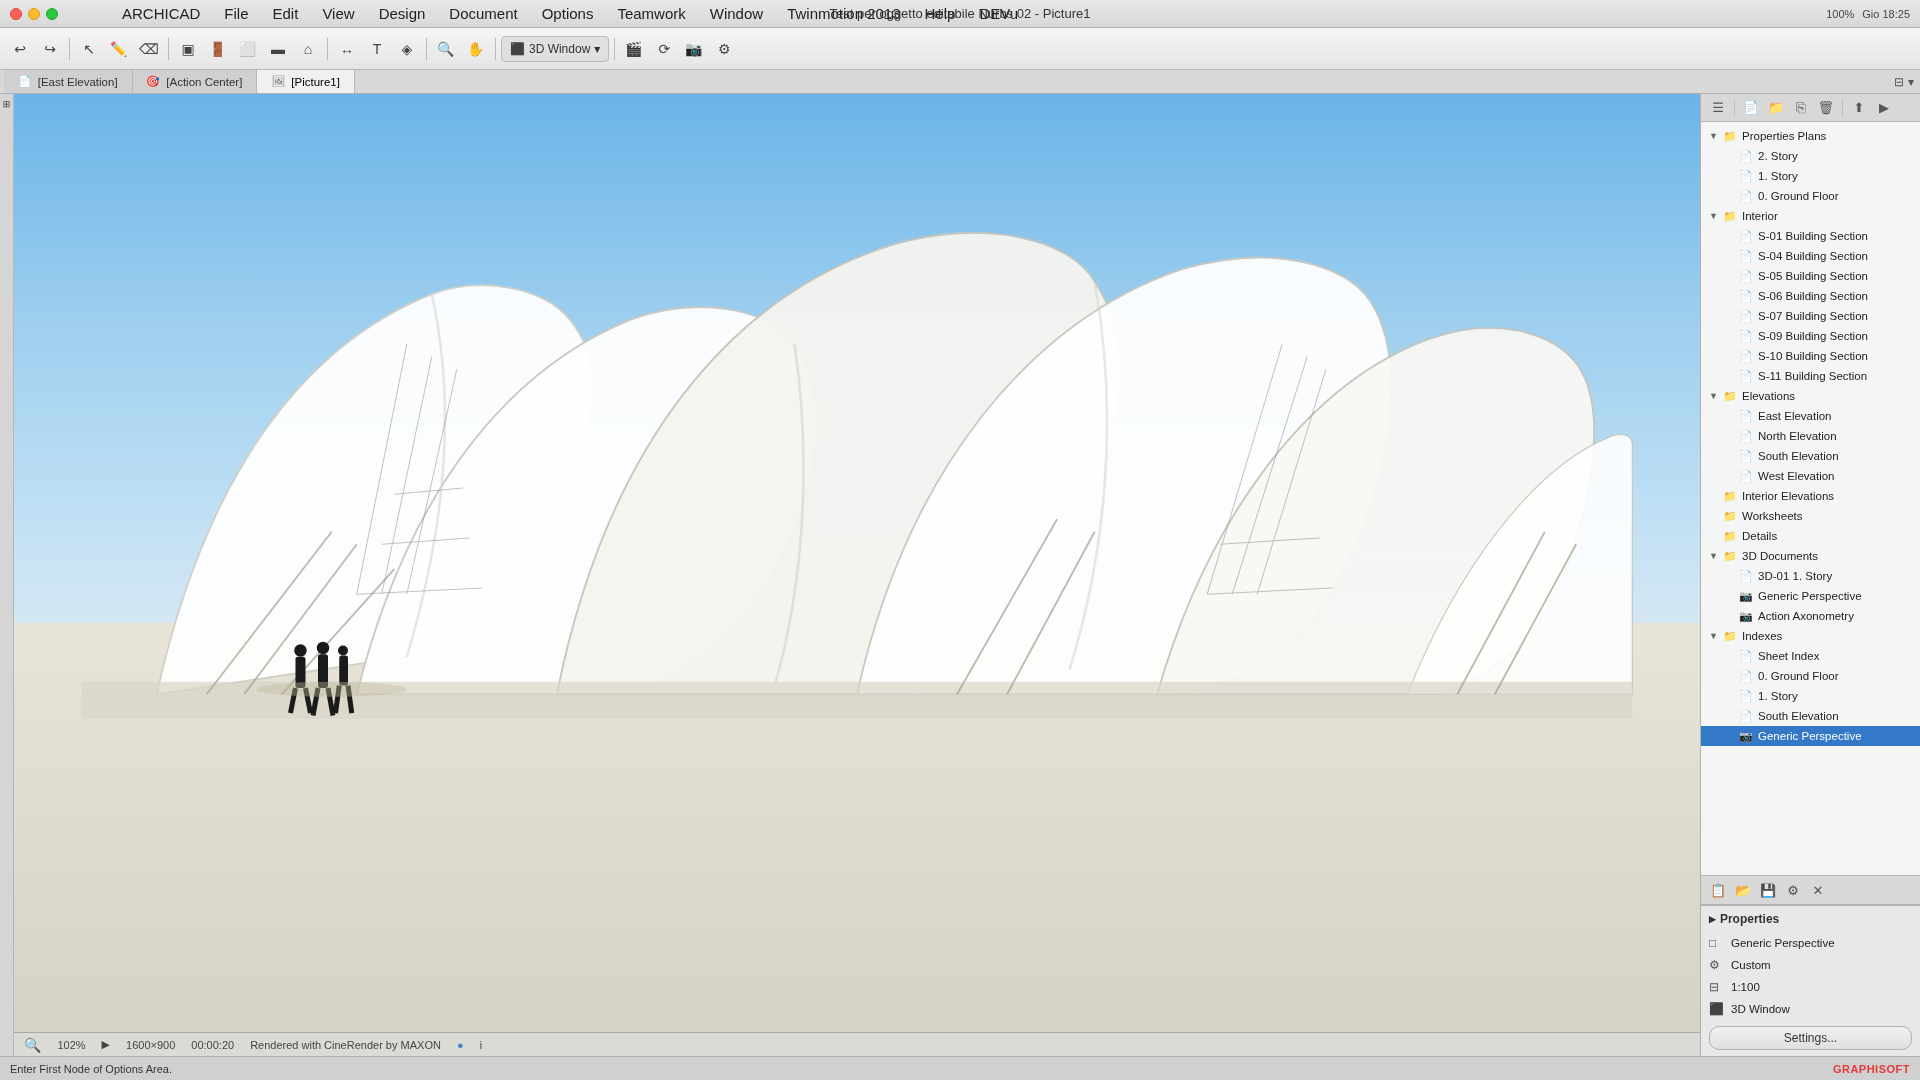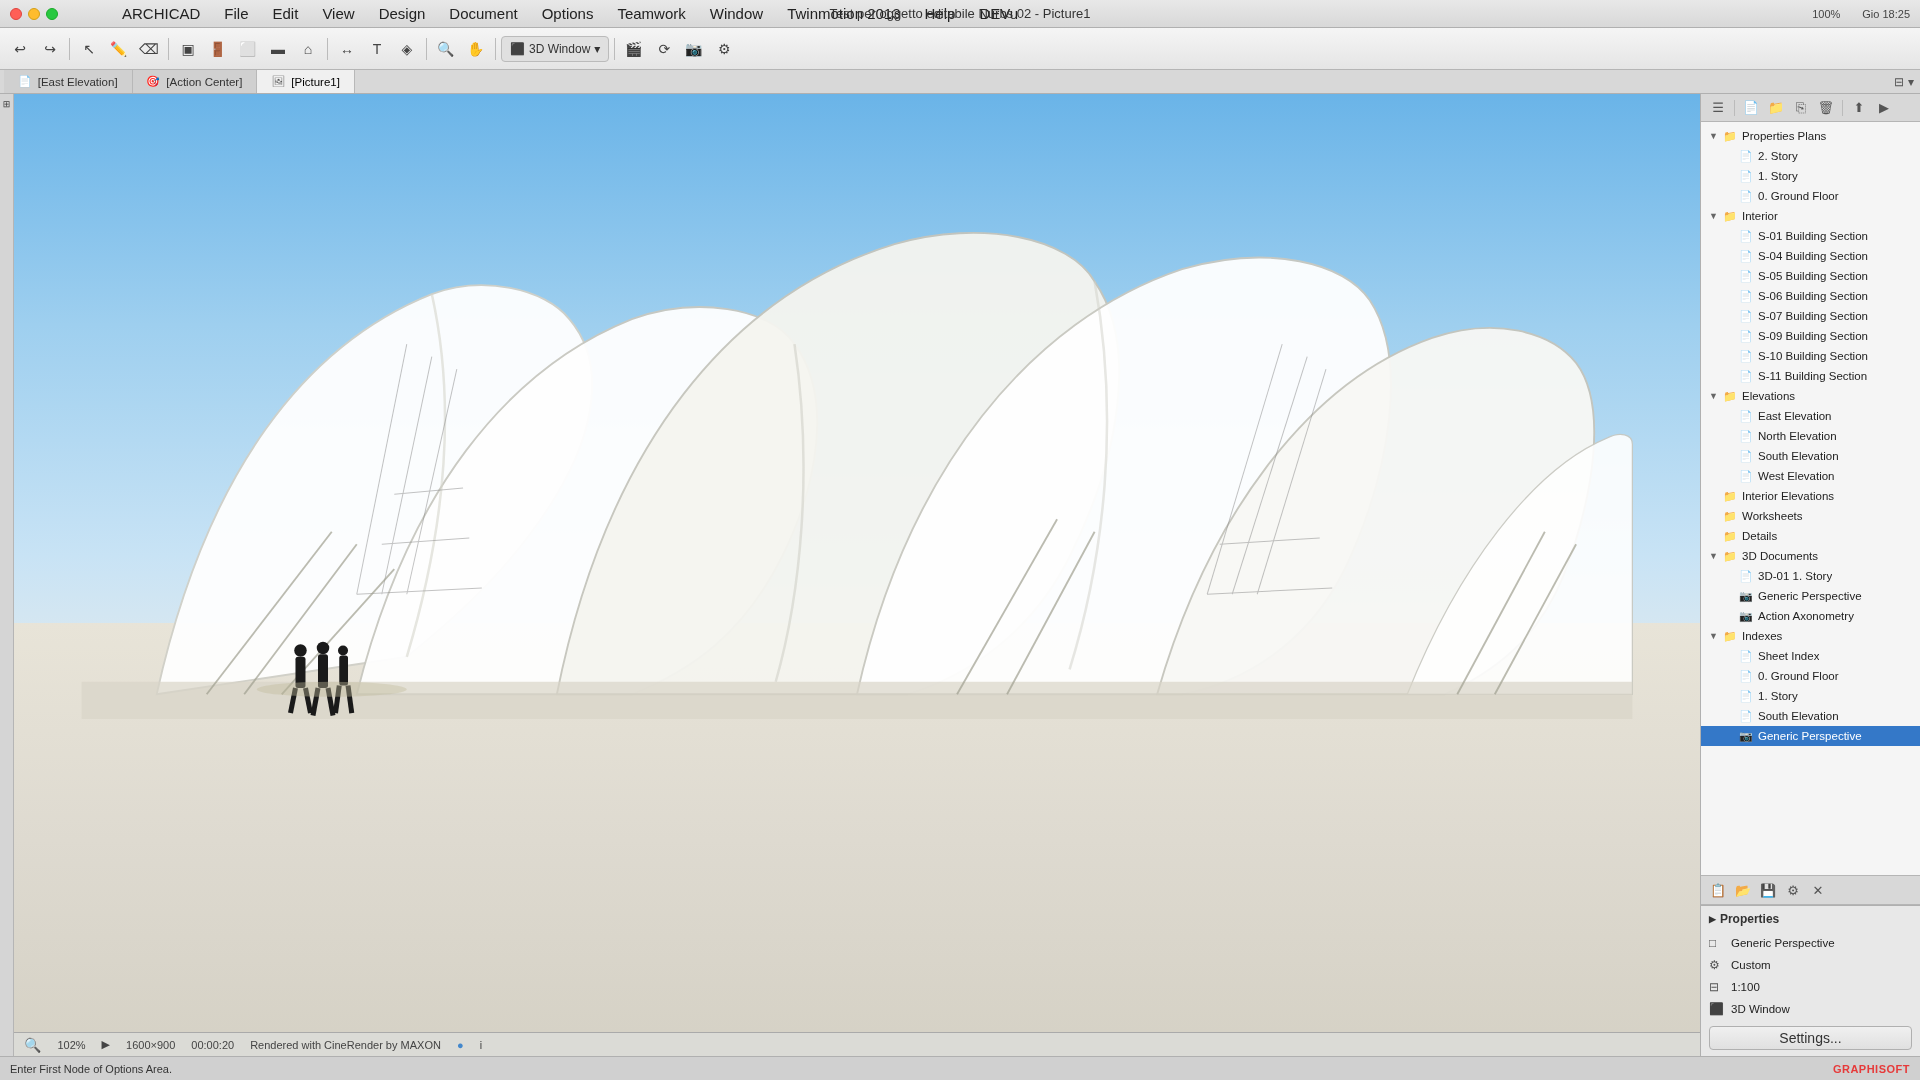--- a/index.html
+++ b/index.html
@@ -16,21 +16,21 @@
       position: relative;
     }
     .traffic-lights { display: flex; gap: 6px; align-items: center; }
     .tl { width: 12px; height: 12px; border-radius: 50%; }
     .tl-red { background: #ff5f57; border: 1px solid #e0443e; }
     .tl-yellow { background: #febc2e; border: 1px solid #d4a017; }
     .tl-green { background: #28c840; border: 1px solid #1aab29; }
     .titlebar-title { position: absolute; left: 50%; transform: translateX(-50%); font-size: 13px; color: #333; font-weight: 500; }
     .mac-menu { display: flex; gap: 16px; margin-left: 60px; font-size: 15px; color: #222; }
     .mac-menu span { cursor: default; padding: 2px 4px; }
-    .titlebar-right { margin-left: auto; display: flex; gap: 22px; align-items: center; font-size: 11px; color: #444; text-align: center; }
+    .titlebar-right { margin-left: auto; display: flex; gap: 8px; align-items: center; font-size: 11px; color: #444; text-align: center; }
 
     
     #toolbar {
       height: 42px;
       background: linear-gradient(to bottom, #f5f5f5, #e5e5e5);
       border-bottom: 1px solid #b5b5b5;
       display: flex;
       align-items: center;
       padding: 0 6px;
       gap: 2px;
@@ -214,26 +214,26 @@
       color: #333;
       gap: 6px;
     }
     .prop-icon { font-size: 12px; color: #555; width: 16px; }
     .prop-value { color: #222; }
     .settings-btn {
       width: 100%;
       height: 24px;
       background: linear-gradient(to bottom, #f0f0f0, #e0e0e0);
       border: 1px solid #b0b0b0;
-      border-radius: 4px;
+      border-radius: 10px;
       display: flex;
       align-items: center;
       justify-content: center;
       cursor: pointer;
-      font-size: 14px;
+      font-size: 12px;
       color: #333;
       margin-top: 6px;
     }
 
     
     .panel-action-bar {
       height: 30px;
       background: #d8d8d8;
       border-top: 1px solid #b5b5b5;
       border-bottom: 1px solid #b5b5b5;

